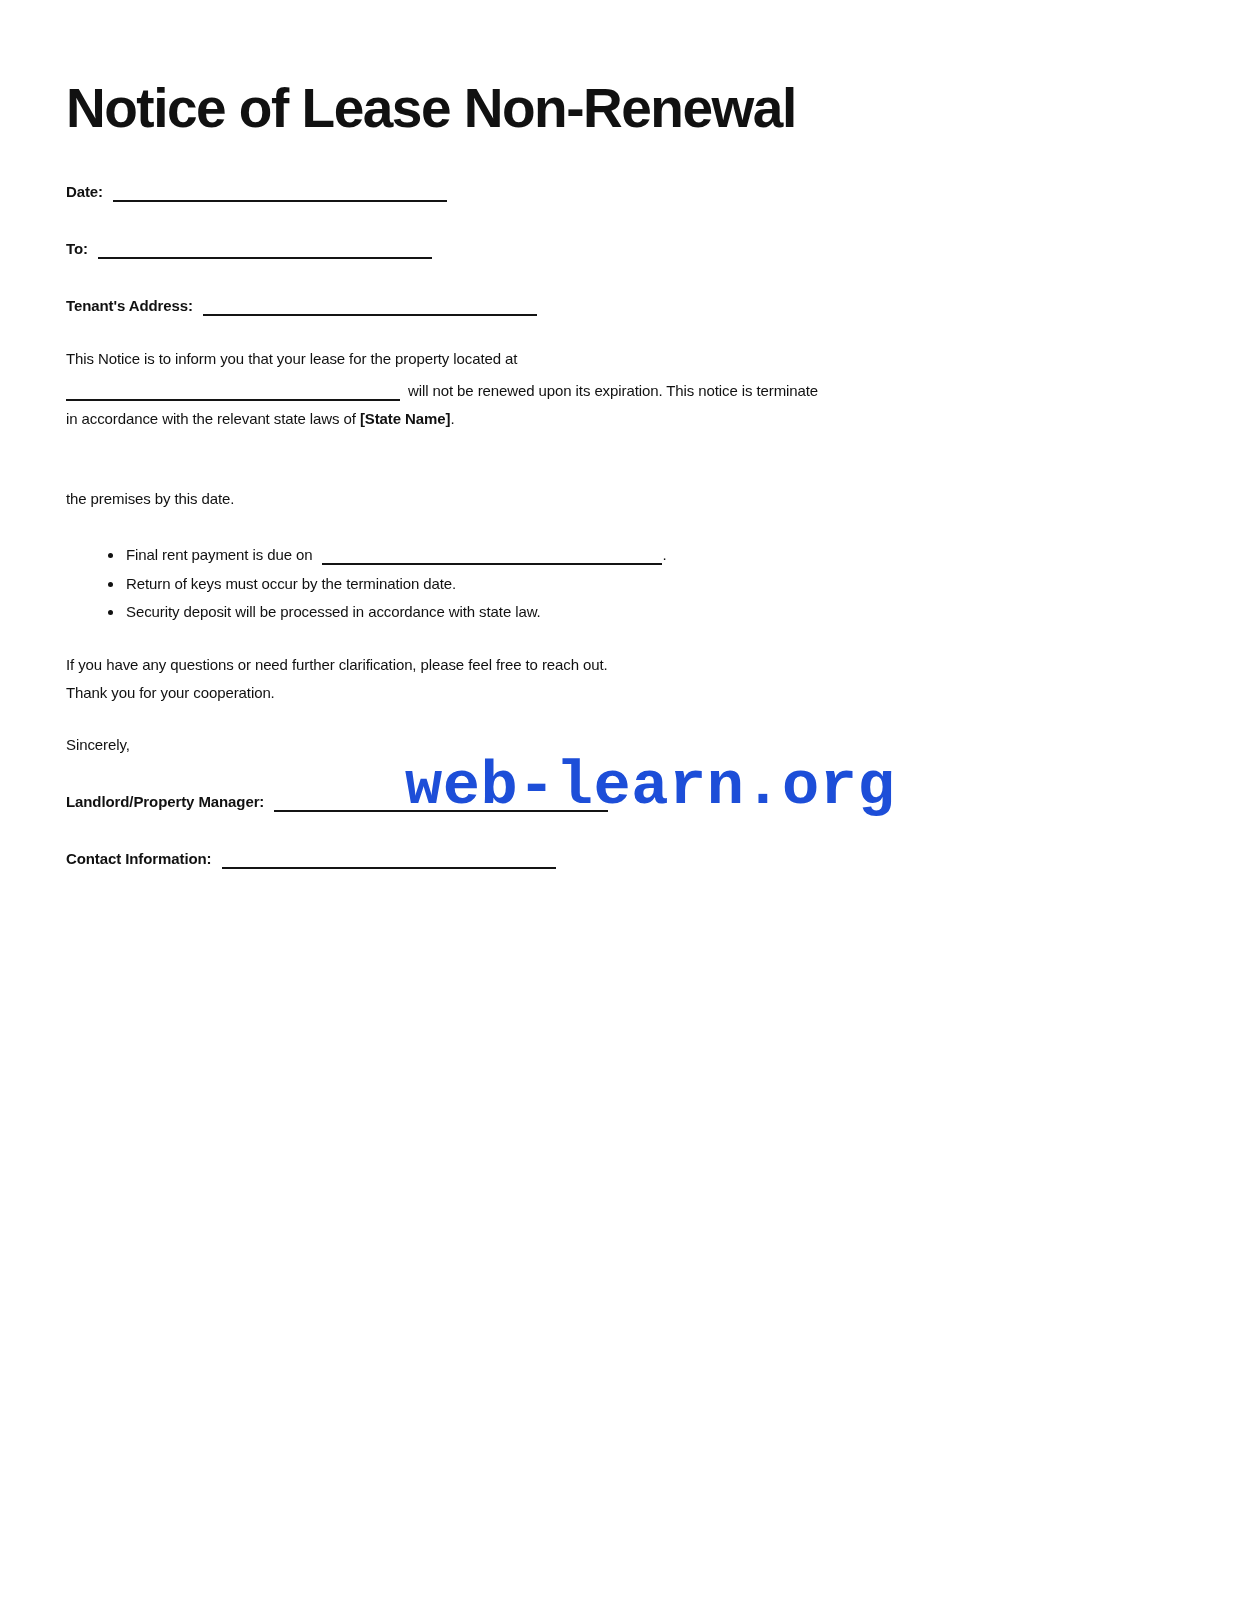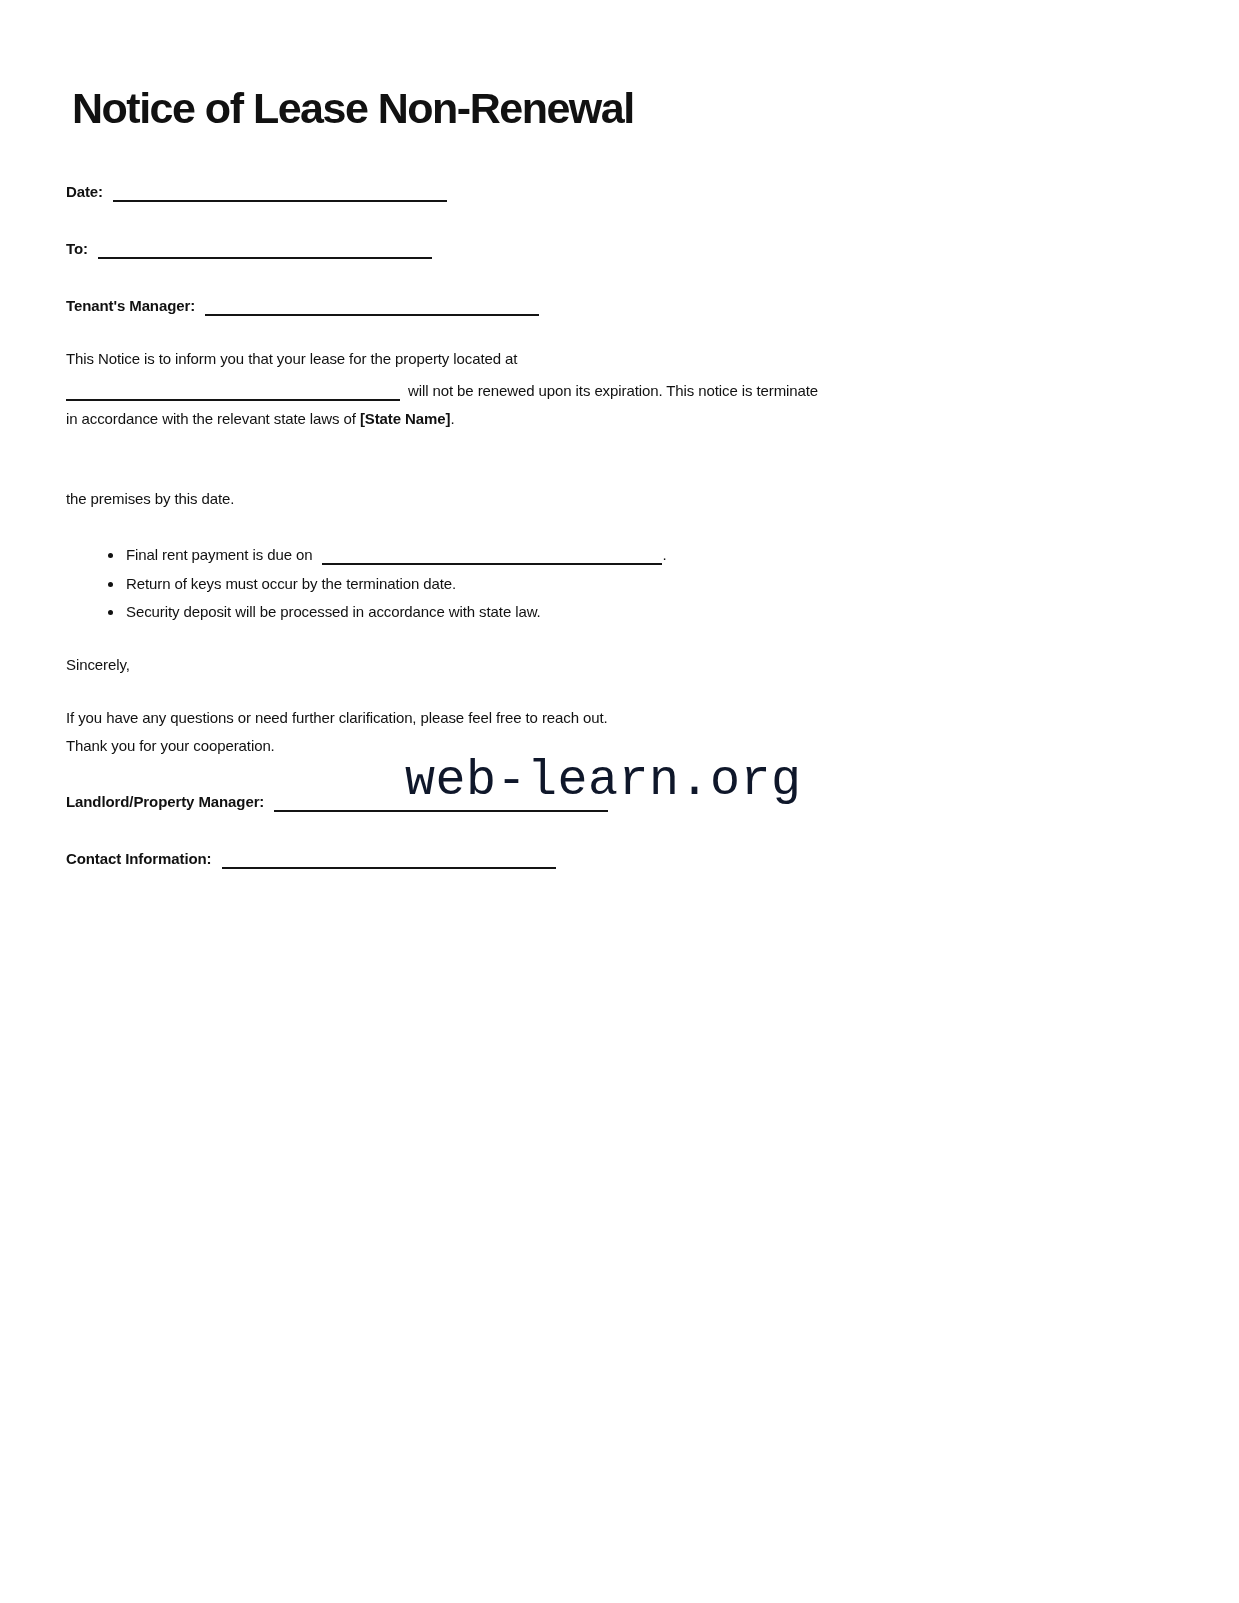--- a/index.html
+++ b/index.html
@@ -12,22 +12,22 @@
     width: 1239px;
     height: 1603px;
     background: #ffffff;
     color: #111111;
     font-family: "Liberation Sans", sans-serif;
     box-sizing: border-box;
     padding: 82px 96px 0 66px;
     overflow: hidden;
   }
   .doc-title {
-    margin: 0 0 40px 6px;
-    font-size: 43px;
+    margin: 0 0 40px 0;
+    font-size: 55px;
     line-height: 52px;
     font-weight: bold;
     letter-spacing: -1.5px;
     color: #111111;
     white-space: nowrap;
   }
   .body-text {
     font-size: 15px;
     line-height: 28px;
     letter-spacing: -0.1px;
@@ -64,25 +64,25 @@
   }
   ul.details-list li {
     line-height: 28.5px;
     padding-left: 2px;
   }
   .watermark {
     position: absolute;
     left: 405px;
     top: 756px;
     font-family: "Liberation Mono", monospace;
-    font-size: 50px;
+    font-size: 62px;
     line-height: 1;
-    font-weight: normal;
+    font-weight: bold;
     letter-spacing: 0.5px;
-    color: #0f172a;
+    color: #1d4ed8;
     white-space: nowrap;
     pointer-events: none;
   }
   .sig-block { margin: 0; }
 </style>
 </head>
 <body>
 
 <div class="page">
 
@@ -90,47 +90,47 @@
 
   <div class="field-row body-text">
     <span class="label-bold">Date:</span><span class="blank ml"></span>
   </div>
 
   <div class="field-row body-text">
     <span class="label-bold">To:</span><span class="blank ml"></span>
   </div>
 
   <div class="field-row body-text">
-    <span class="label-bold">Tenant's Manager:</span><span class="blank ml"></span>
+    <span class="label-bold">Tenant's Address:</span><span class="blank ml"></span>
   </div>
 
   <p class="para body-text">
     <span class="line">This Notice is to inform you that your lease for the property located at</span><br>
     <span class="line"><span class="blank mr"></span><span>will not be renewed upon its expiration. This notice is terminate</span></span><br>
     <span class="line"><span>in accordance with the relevant state laws of </span><span class="label-bold">[State Name]</span><span>.</span></span>
   </p>
 
   <p class="para body-text">
     <br>
     <span class="line">the premises by this date.</span>
   </p>
 
 
   <ul class="details-list body-text">
     <li><span>Final rent payment is due on</span><span class="blank ml w340"></span><span>.</span></li>
     <li>Return of keys must occur by the termination date.</li>
     <li>Security deposit will be processed in accordance with state law.</li>
   </ul>
 
-  <p class="para body-text sig-block" style="margin-bottom:25px;">Sincerely,</p>
-
   <p class="para body-text">
     <span class="line">If you have any questions or need further clarification, please feel free to reach out.</span><br>
     <span class="line">Thank you for your cooperation.</span>
   </p>
+
+  <p class="para body-text sig-block" style="margin-bottom:25px;">Sincerely,</p>
 
   <div class="field-row body-text">
     <span class="label-bold">Landlord/Property Manager:</span><span class="blank ml"></span>
   </div>
 
   <div class="field-row body-text">
     <span class="label-bold">Contact Information:</span><span class="blank ml"></span>
   </div>
 
   <div class="watermark">web-learn.org</div>

